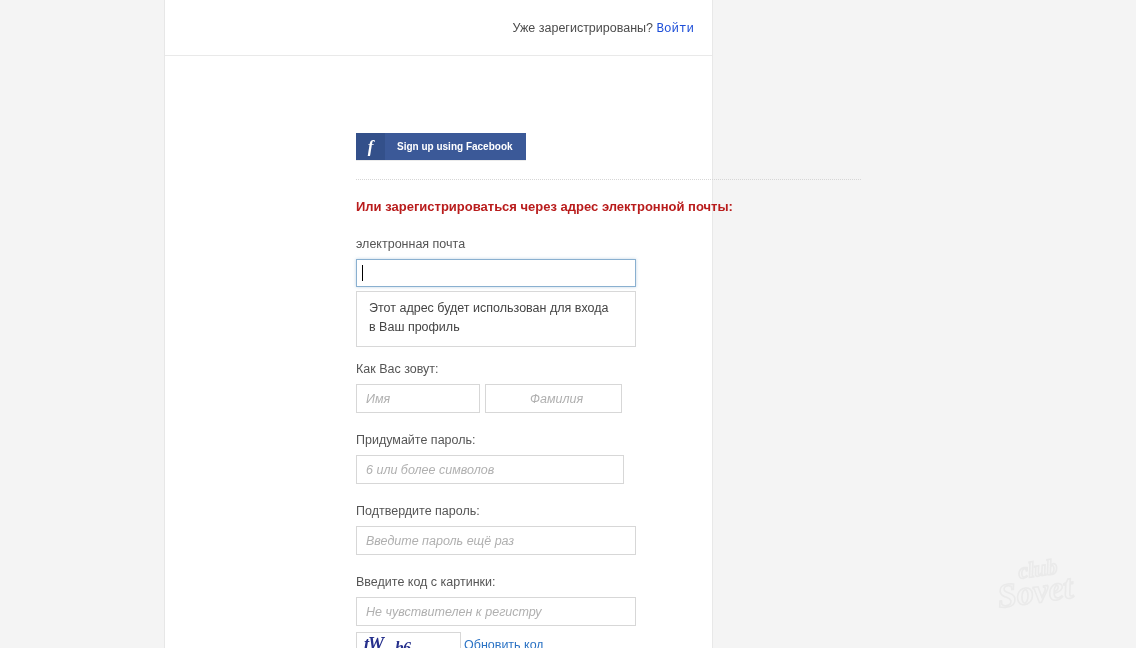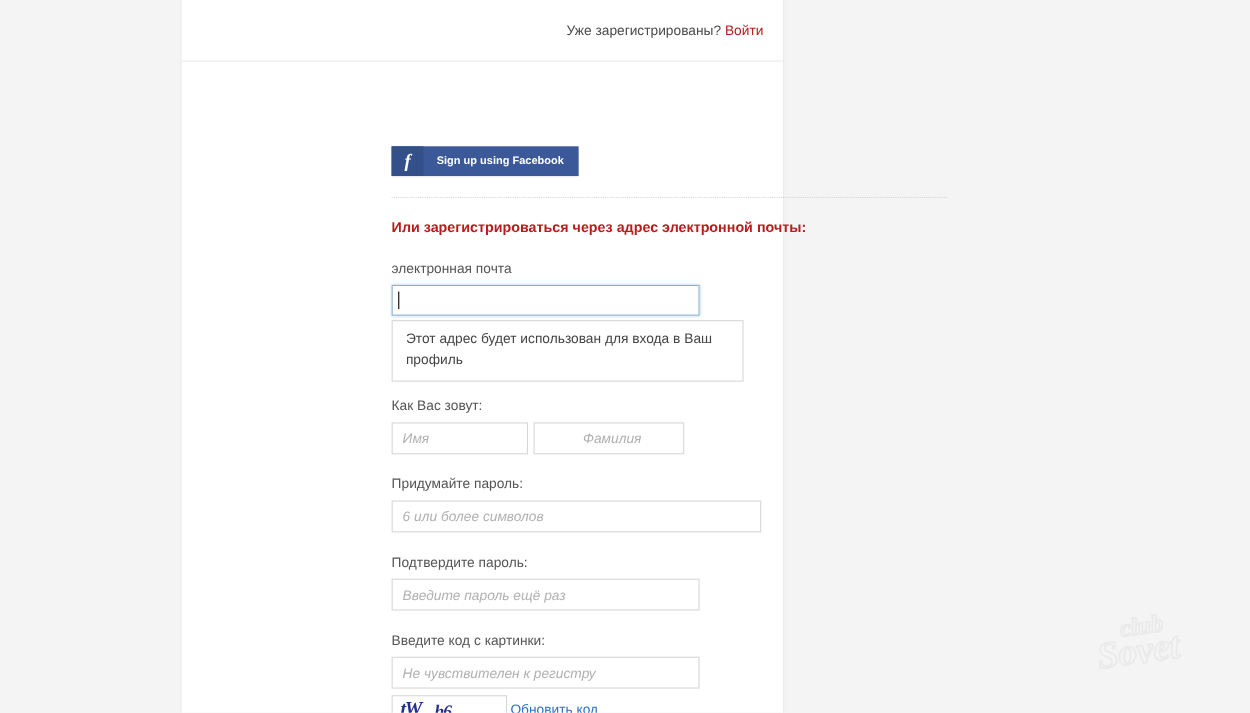--- a/index.html
+++ b/index.html
@@ -56,23 +56,24 @@
   }
   #signin-wrap {
     position: absolute;
     right: 18px;
     top: 21px;
     font-size: 12.5px;
     color: #4c4c4c;
     white-space: nowrap;
   }
   #signin-wrap .login-link {
-    color: #b91c1c;
+    color: #1d4ed8;
     text-decoration: none;
     cursor: pointer;
+    font-family: Liberation Mono, monospace;
   }
 
   
   #content {
     position: relative;
     padding: 0 28px;
   }
 
   
   #fb-button {
@@ -181,37 +182,37 @@
     width: 1px;
     height: 16px;
     background: #000000;
   }
 
   
   #email-hint {
     position: absolute;
     left: 191px;
     top: 235px;
-    width: 320px;
+    width: 280px;
     border: 1px solid #d8d8d8;
     background: #ffffff;
     padding: 7px 22px 9px 12px;
     font-size: 12.5px;
     color: #444444;
     line-height: 19px;
   }
 
   
   #label-name { left: 191px; top: 306px; }
   #first-name { left: 191px; top: 328px; width: 124px; }
   #last-name  { left: 320px; top: 328px; width: 137px; padding-left: 44px; }
 
   
   #label-password { left: 191px; top: 377px; }
-  #password-input { left: 191px; top: 399px; width: 336px; }
+  #password-input { left: 191px; top: 399px; width: 268px; }
 
   #label-password2 { left: 191px; top: 448px; }
   #password2-input { left: 191px; top: 470px; width: 280px; }
 
   
   #label-captcha { left: 191px; top: 519px; }
   #captcha-input { left: 191px; top: 541px; width: 280px; }
 
   #captcha-img {
     position: absolute;

